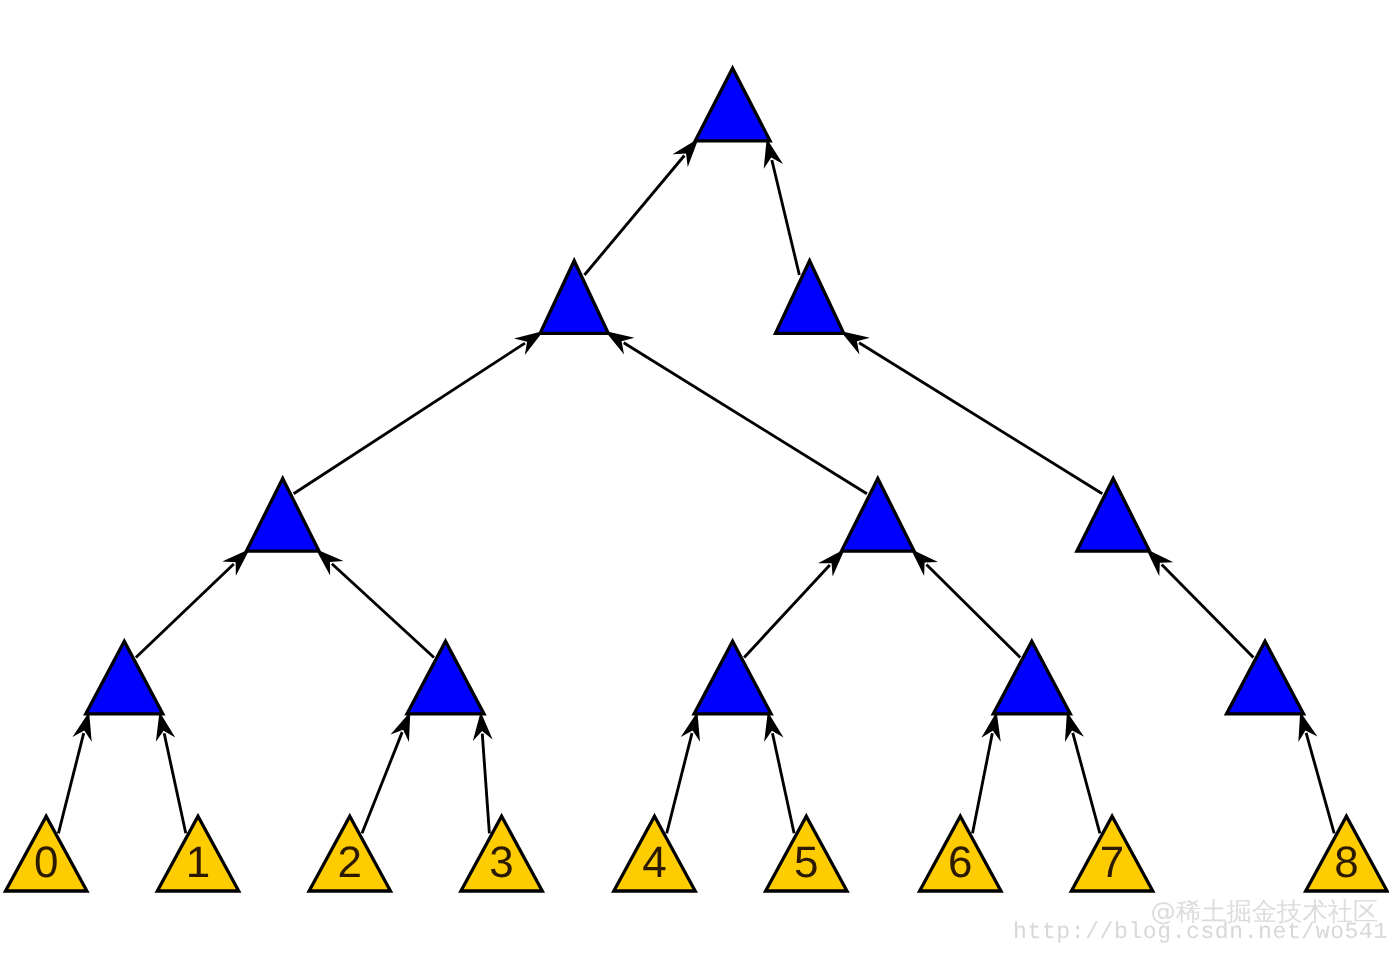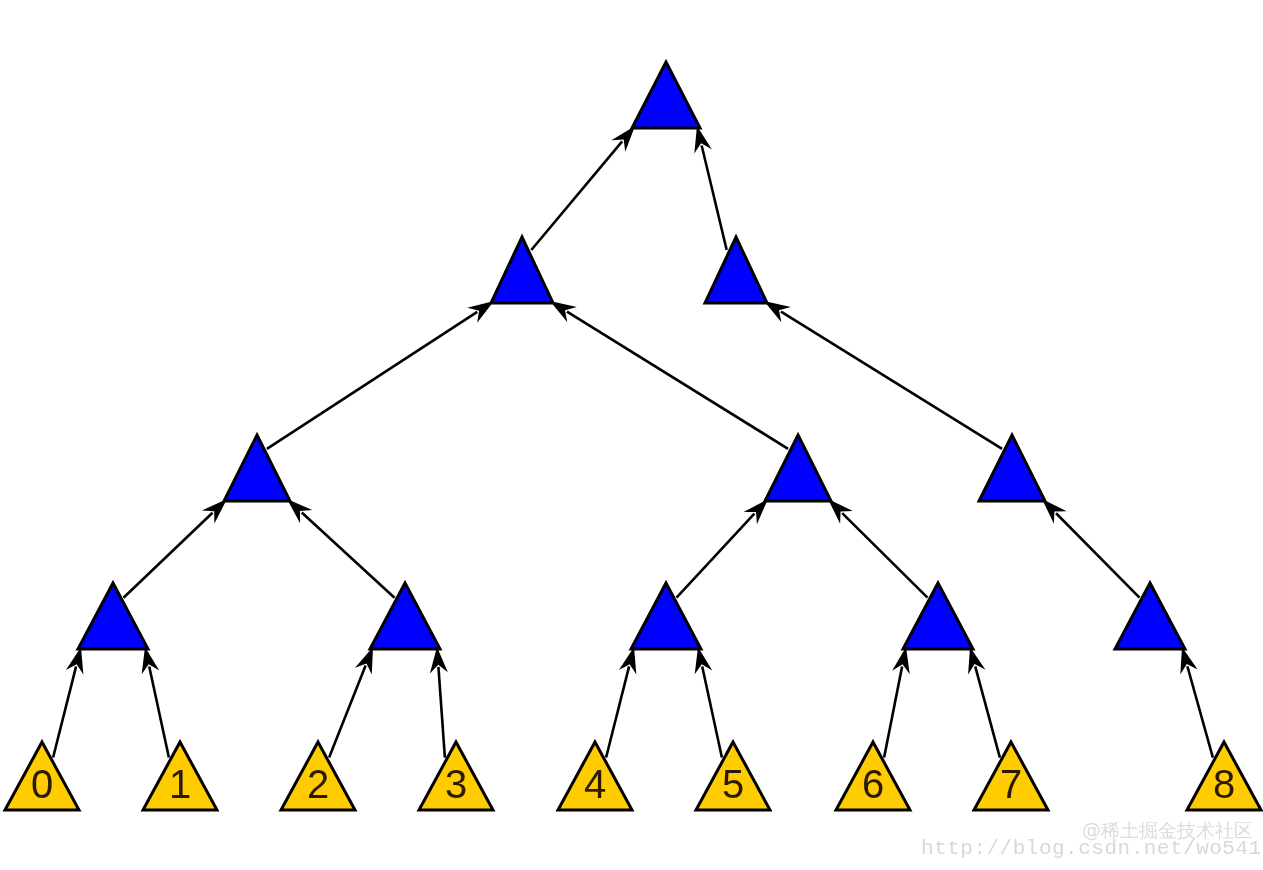--- a/index.html
+++ b/index.html
@@ -65,21 +65,21 @@
     font-size: 21px;
     letter-spacing: 0.5px;
     color: #d8d8d8;
     white-space: nowrap;
   }
   .wm-brand {
     position: absolute;
     right: 8px;
     bottom: 22px;
     font-family: "DejaVu Sans", sans-serif;
-    font-size: 19px;
+    font-size: 23px;
     color: #dcdcdc;
     white-space: nowrap;
   }
 </style>
 </head>
 <body>
 
 <div id="diagram-root">
 
   <svg id="tree-svg" viewBox="0 0 1263 870" xmlns="http://www.w3.org/2000/svg">

